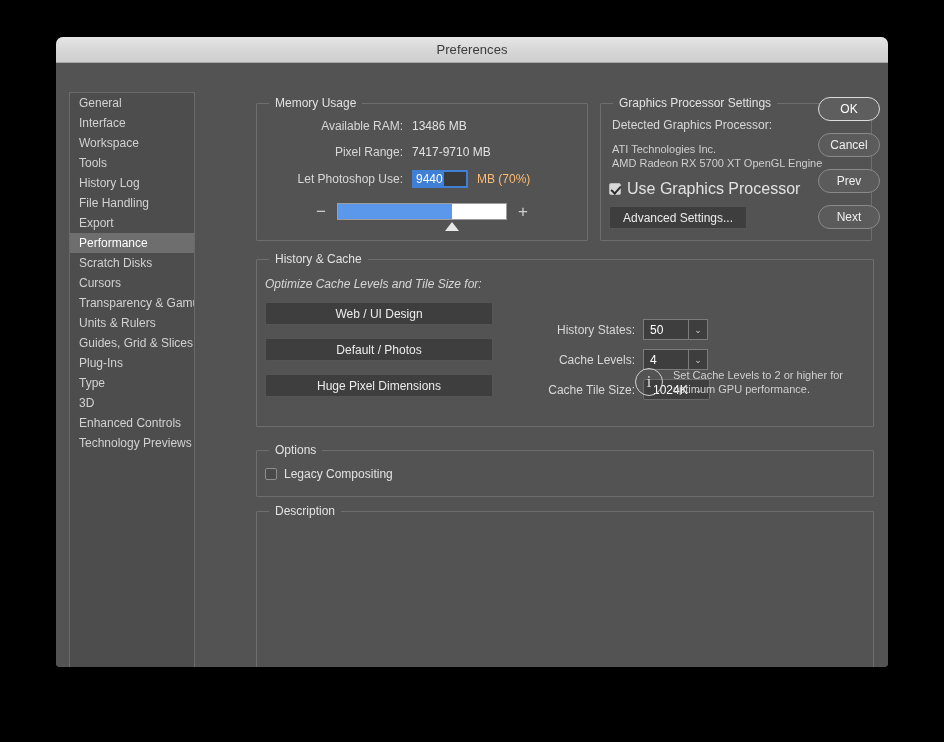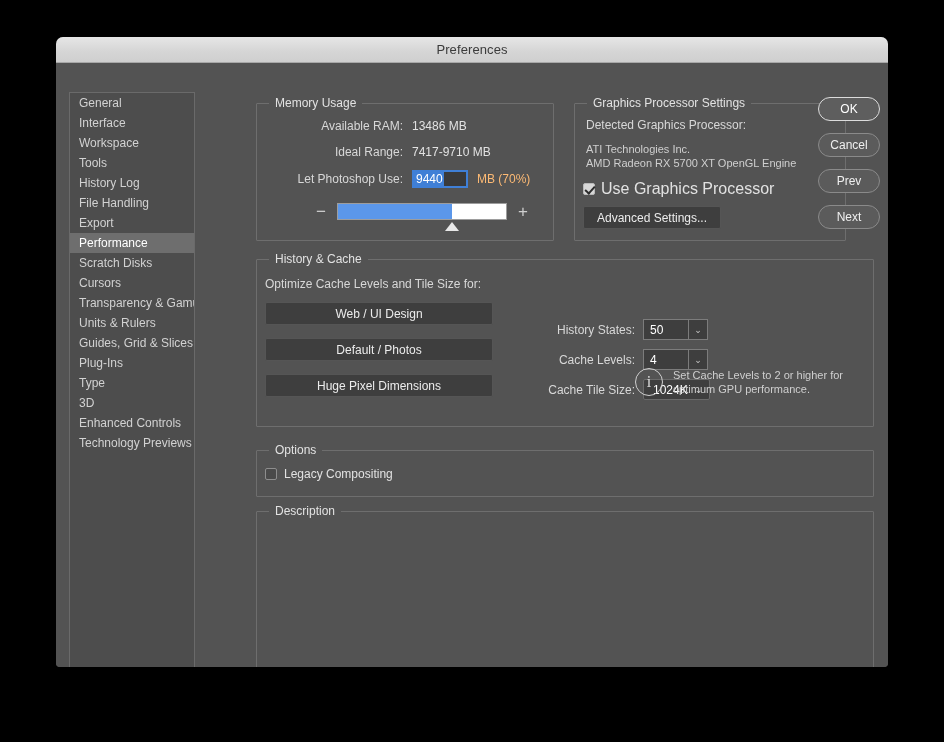--- a/index.html
+++ b/index.html
@@ -88,21 +88,21 @@
     top: -8px;
     left: 12px;
     padding: 0 6px;
     background: #535353;
     font-size: 12px;
     color: #e2e2e2;
     white-space: nowrap;
   }
 
   
-  #grp-memory { left: 200px; top: 40px; width: 298px; height: 138px; }
+  #grp-memory { left: 200px; top: 40px; width: 332px; height: 138px; }
   .mem-row {
     position: absolute;
     display: flex;
     align-items: center;
     font-size: 12px;
     color: #d8d8d8;
     white-space: nowrap;
   }
   .mem-label {
     width: 146px;
@@ -159,21 +159,21 @@
     top: 18px;
     width: 0; height: 0;
     margin-left: -7px;
     border-left: 7px solid transparent;
     border-right: 7px solid transparent;
     border-bottom: 9px solid #e8e8e8;
     cursor: pointer;
   }
 
   
-  #grp-gpu { left: 518px; top: 40px; width: 272px; height: 138px; }
+  #grp-gpu { left: 544px; top: 40px; width: 272px; height: 138px; }
   #gpu-heading {
     position: absolute; left: 11px; top: 14px;
     font-size: 12px; color: #d8d8d8;
   }
   #gpu-lines {
     position: absolute; left: 11px; top: 38px;
     font-size: 11px; color: #cfcfcf; line-height: 14px;
   }
   #gpu-check-row {
     position: absolute; left: 8px; top: 76px;
@@ -217,21 +217,21 @@
   }
   #advanced-settings-button {
     position: absolute; left: 8px; top: 102px;
     width: 138px; height: 23px;
   }
 
   
   #grp-history { left: 200px; top: 196px; width: 618px; height: 168px; padding-left: 44px; }
   #optimize-label {
     position: absolute; left: 8px; top: 17px;
-    font-size: 12px; color: #d8d8d8;
+    font-size: 12px; color: #d8d8d8; font-style: italic;
   }
   .opt-button {
     position: absolute;
     left: 8px;
     width: 228px;
     height: 23px;
   }
   #btn-web   { top: 42px; }
   #btn-default { top: 78px; }
   #btn-huge  { top: 114px; }
@@ -345,21 +345,21 @@
 
     <div class="group" id="grp-memory">
       <span class="glegend">Memory Usage</span>
 
       <div class="mem-row" style="left:0px; top:15px;">
         <span class="mem-label">Available RAM:</span>
         <span class="mem-value">13486 MB</span>
       </div>
 
       <div class="mem-row" style="left:0px; top:41px;">
-        <span class="mem-label">Ideal Range:</span>
+        <span class="mem-label">Pixel Range:</span>
         <span class="mem-value">7417-9710 MB</span>
       </div>
 
       <div class="mem-row" style="left:0px; top:66px;">
         <span class="mem-label">Let Photoshop Use:</span>
         <span id="ps-use-field">
             <span class="selval">9440</span>
           </span>
         <span class="mem-suffix">MB (70%)</span>
       </div>

